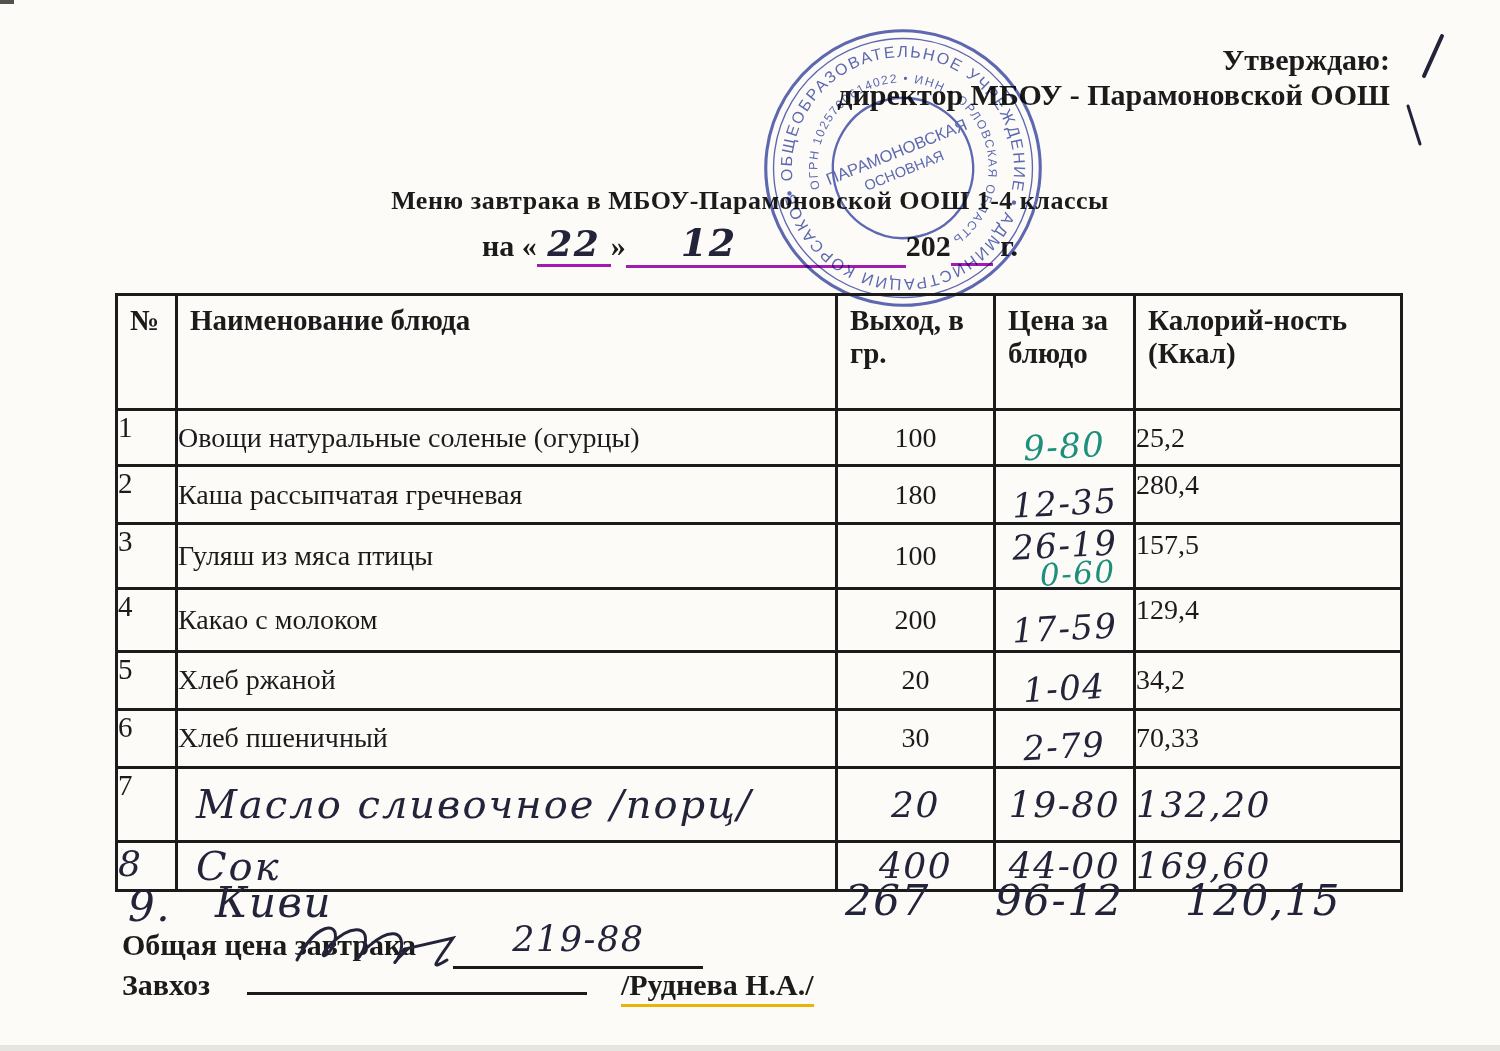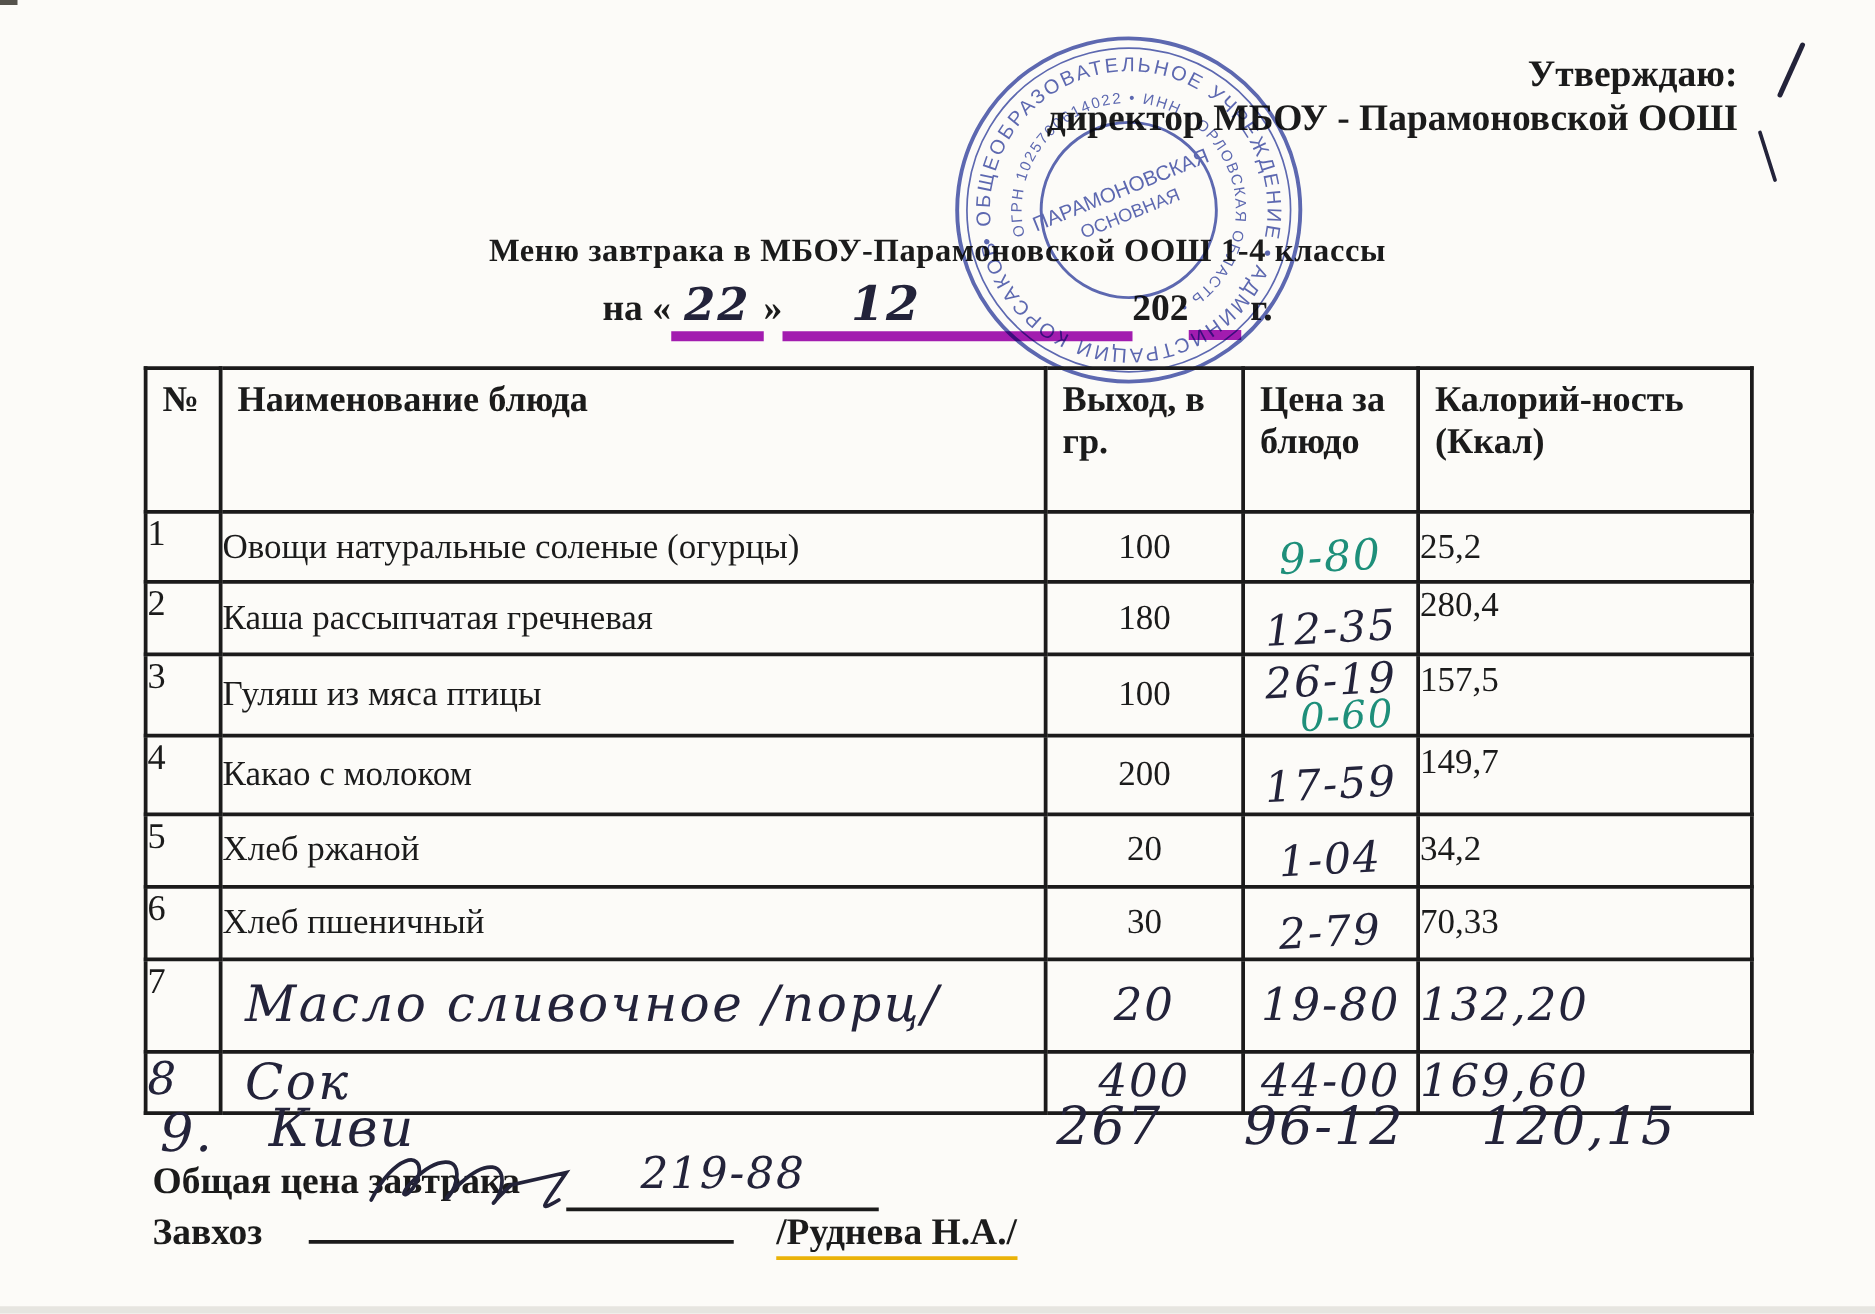--- a/index.html
+++ b/index.html
@@ -19,21 +19,21 @@
   .sign-line{
     display:inline-block;width:165px;border-bottom:3px solid #1b1b1b;
     position:relative;vertical-align:baseline;height:30px;margin-right:14px;
   }
   .sig-svg{position:absolute;left:6px;top:-44px;overflow:visible;}
 
   
   .title-wrap{position:absolute;top:186px;left:0;width:1500px;text-align:center;}
   .title-l1{font-size:26px;font-weight:bold;letter-spacing:0.5px;}
   .title-l2{font-size:30px;font-weight:bold;margin-top:4px;}
-  .blank{display:inline-block;border-bottom:8px solid #a21caf;text-align:center;vertical-align:baseline;}
+  .blank{display:inline-block;border-bottom:3px solid #a21caf;text-align:center;vertical-align:baseline;}
   .blank.day{width:74px;}
   .blank.month{width:225px;text-align:left;padding-left:55px;}
   .blank.year{width:42px;}
 
   
   .hw{
     font-family:"DejaVu Serif",serif;font-style:italic;
     color:#23233a;letter-spacing:1.5px;white-space:nowrap;
   }
   .hw-green{color:#1e8f7a;}
@@ -180,21 +180,21 @@
         <span class="hw hw-green price-hw second">0-60</span>
       </span>
     </td>
     <td class="c-kcal" style="vertical-align:top;padding-top:4px">157,5</td>
   </tr>
   <tr style="height:63px">
     <td class="c-num">4</td>
     <td class="c-name">Какао с молоком</td>
     <td class="c-out">200</td>
     <td class="c-price"><span class="hw price-hw">17-59</span></td>
-    <td class="c-kcal" style="vertical-align:top;padding-top:4px">149,7</td>
+    <td class="c-kcal" style="vertical-align:top;padding-top:4px">129,4</td>
   </tr>
   <tr style="height:58px">
     <td class="c-num">5</td>
     <td class="c-name">Хлеб ржаной</td>
     <td class="c-out">20</td>
     <td class="c-price"><span class="hw price-hw">1-04</span></td>
     <td class="c-kcal">34,2</td>
   </tr>
   <tr style="height:58px">
     <td class="c-num">6</td>

